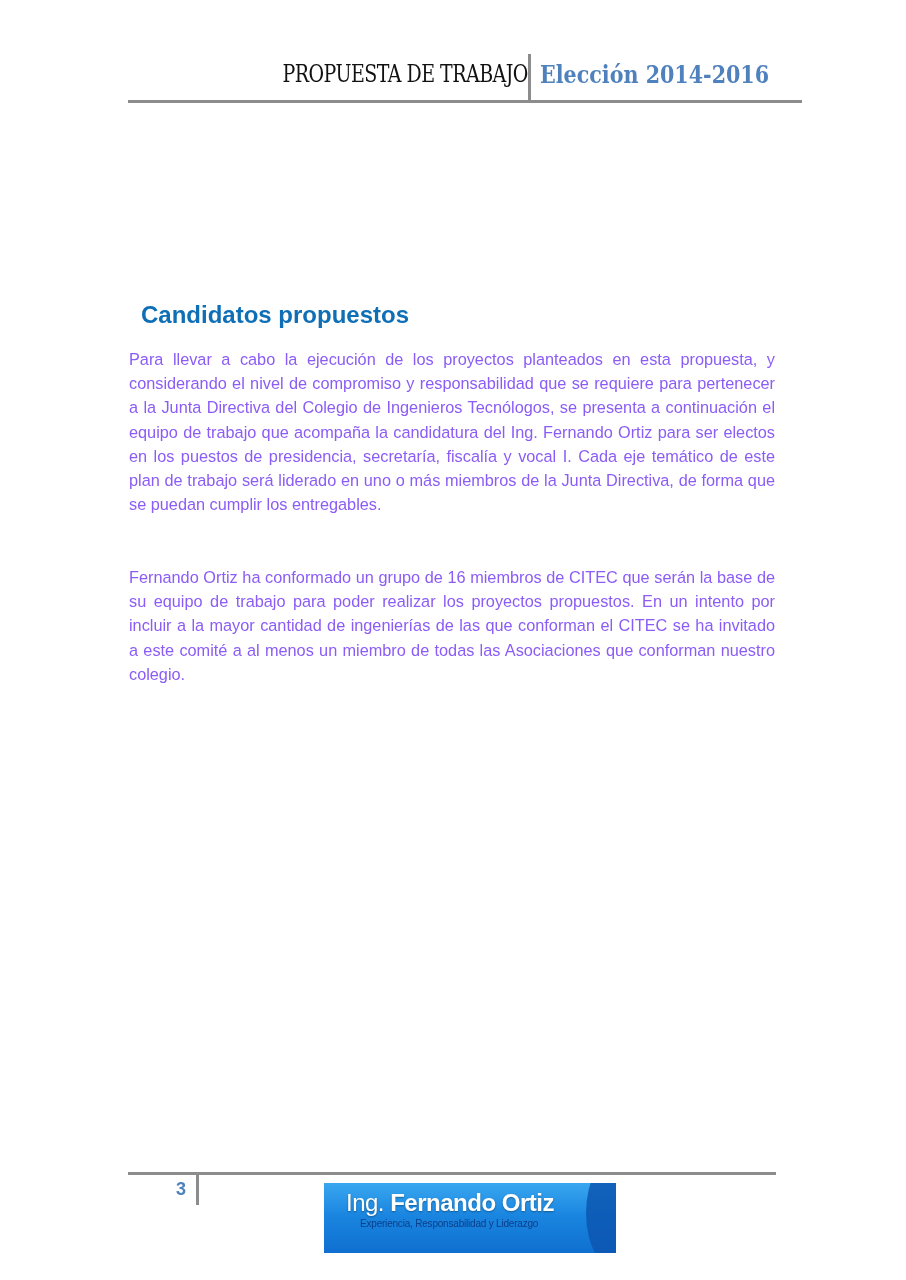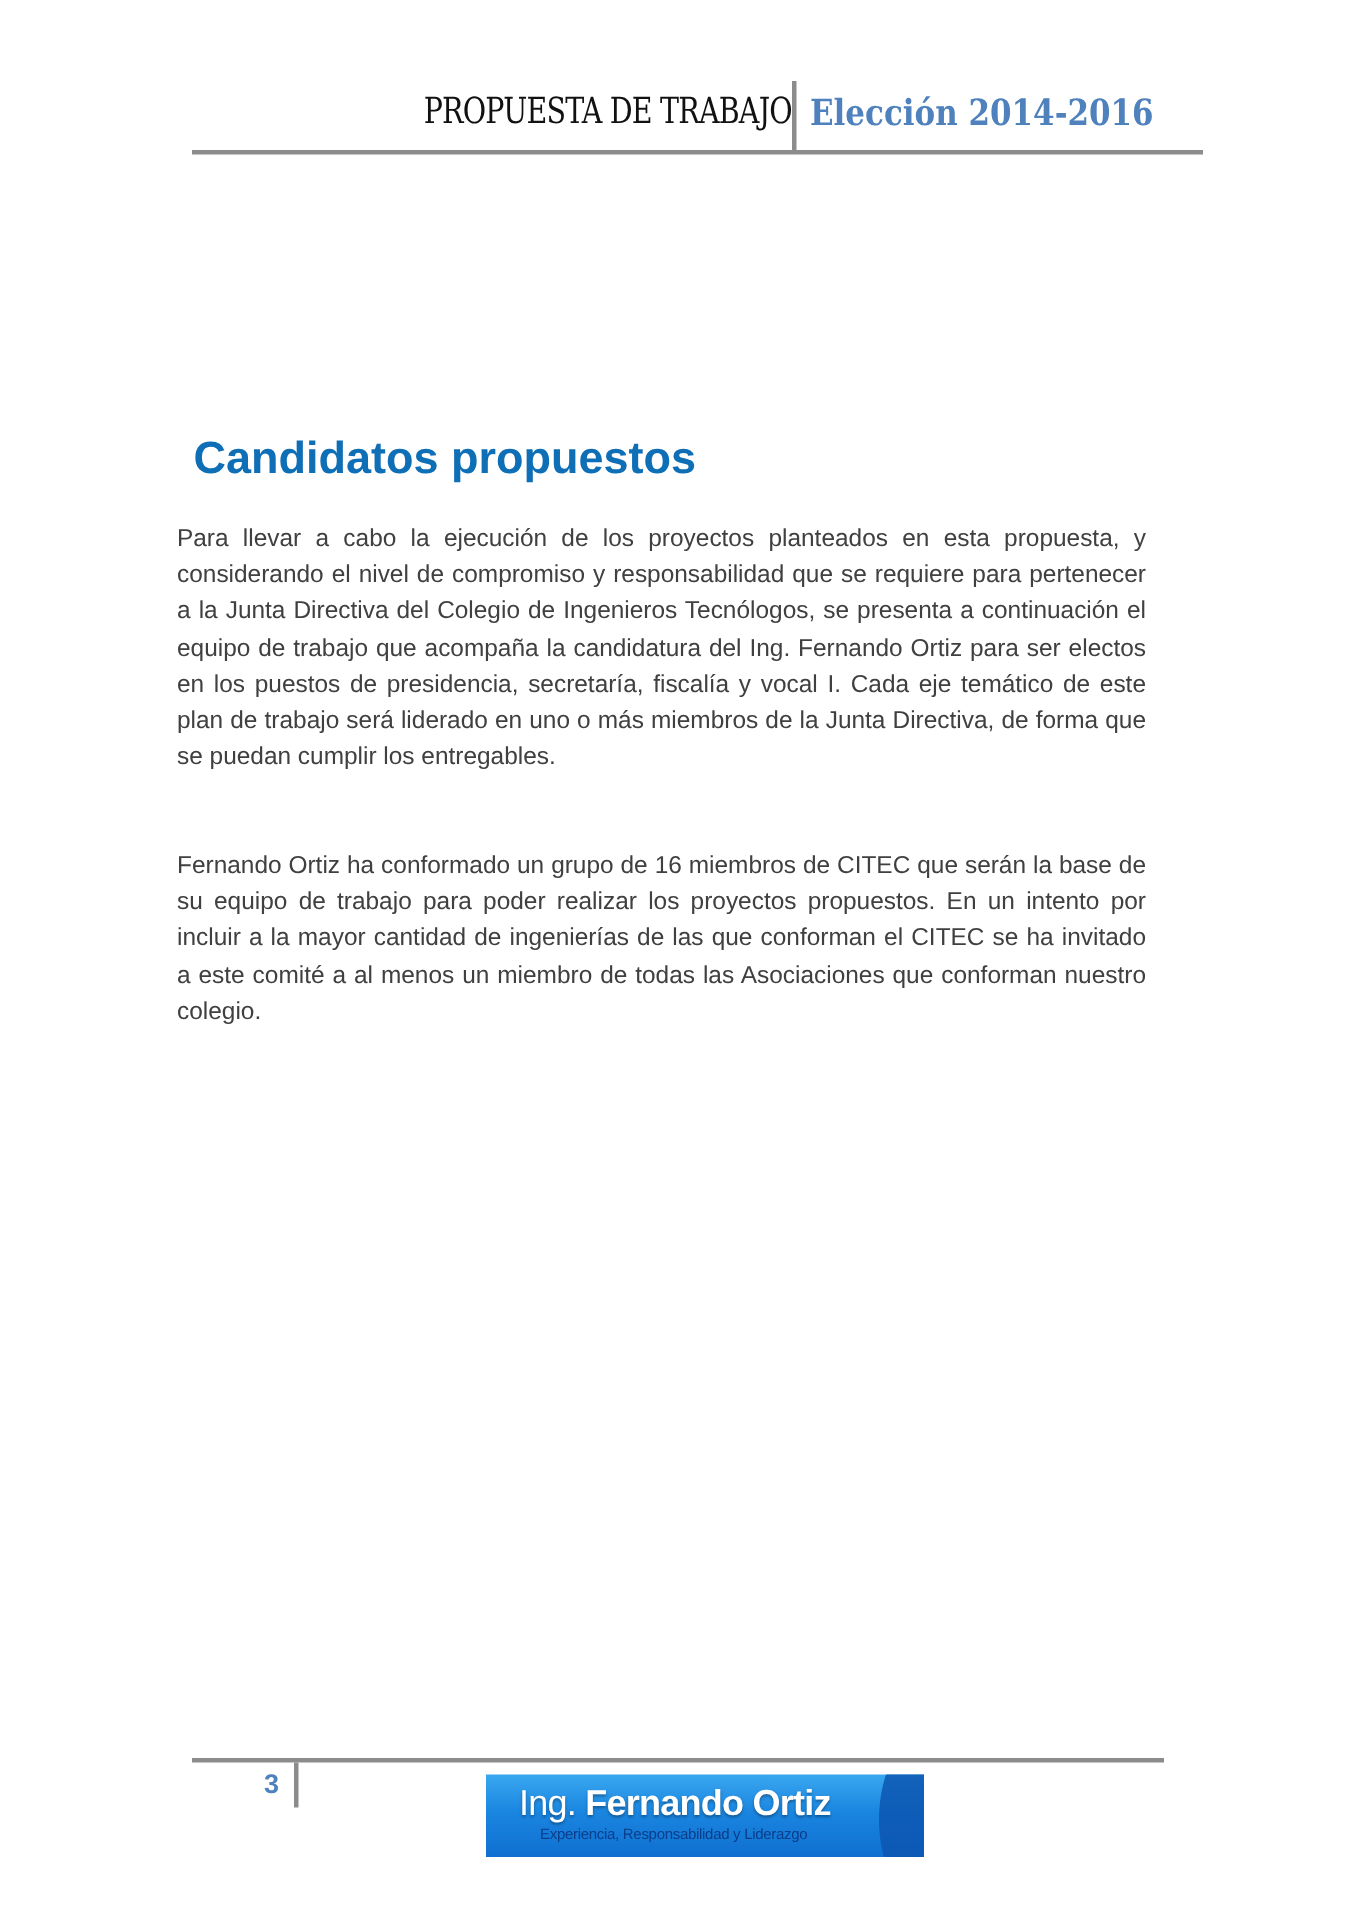--- a/index.html
+++ b/index.html
@@ -23,46 +23,46 @@
     .header-right {
       position: absolute; left: 412px; top: 6px;
       font-family: "DejaVu Serif", "Liberation Serif", serif;
       font-size: 24px; font-weight: bold; color: #4f81bd; white-space: nowrap;
       transform: scaleX(0.86); transform-origin: left center;
     }
 
     .section-title {
       position: absolute; left: 129px; top: 289px;
       font-family: "Liberation Sans", sans-serif;
-      font-size: 30px; font-weight: bold; color: #0f6fb6; margin: 0;
+      font-size: 24px; font-weight: bold; color: #0f6fb6; margin: 12px;
     }
 
     .body-text {
-      position: absolute; left: 118px; width: 646px;
+      position: absolute; left: 129px; width: 646px;
       font-family: "Liberation Sans", sans-serif;
-      font-size: 16.3px; line-height: 24.2px; color: #404040;
+      font-size: 16.3px; line-height: 24.2px; color: #8b5cf6;
       text-align: justify; margin: 0;
     }
     .p1 { top: 347px; }
     .p2 { top: 565px; }
 
     .footer-rule {
       position: absolute; left: 128px; top: 1172px; width: 648px; height: 3px; background: #8c8c8c;
     }
     .footer-sep {
       position: absolute; left: 196px; top: 1175px; width: 3px; height: 30px; background: #8c8c8c;
     }
     .page-number {
       position: absolute; left: 176px; top: 1179px;
       font-family: "Liberation Sans", sans-serif; font-weight: bold;
       font-size: 18px; color: #4f81bd;
     }
 
     .banner {
-      position: absolute; left: 324px; top: 1183px; width: 292px; height: 55px;
+      position: absolute; left: 324px; top: 1183px; width: 292px; height: 70px;
       background: linear-gradient(180deg, #3aa7f0 0%, #1a86e0 45%, #0f6fd0 100%);
       overflow: hidden;
     }
     .banner::after {
       content: ""; position: absolute; right: -40px; top: -30px; width: 70px; height: 120px;
       border-radius: 50%; background: #0c56b0; opacity: 0.85;
     }
     .banner-title {
       position: absolute; left: 22px; top: 6px;
       font-family: "Liberation Sans", sans-serif; font-size: 24px; color: #ffffff;

